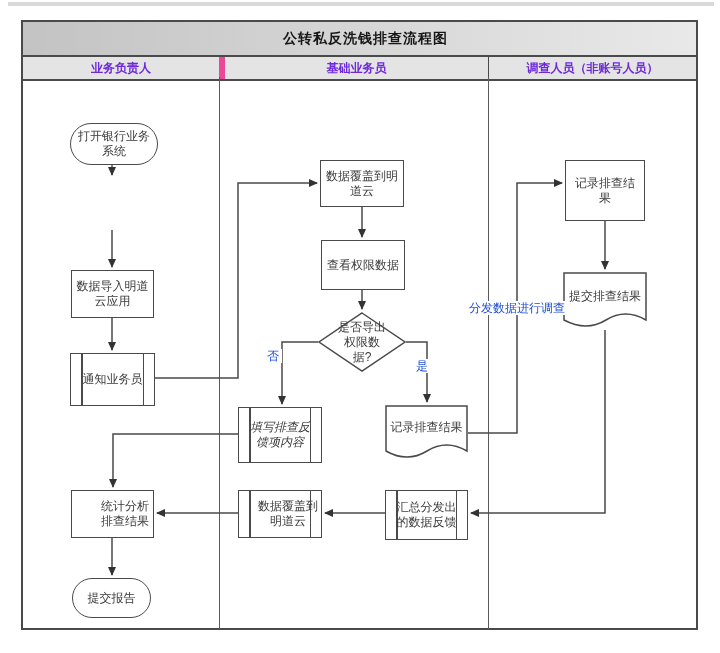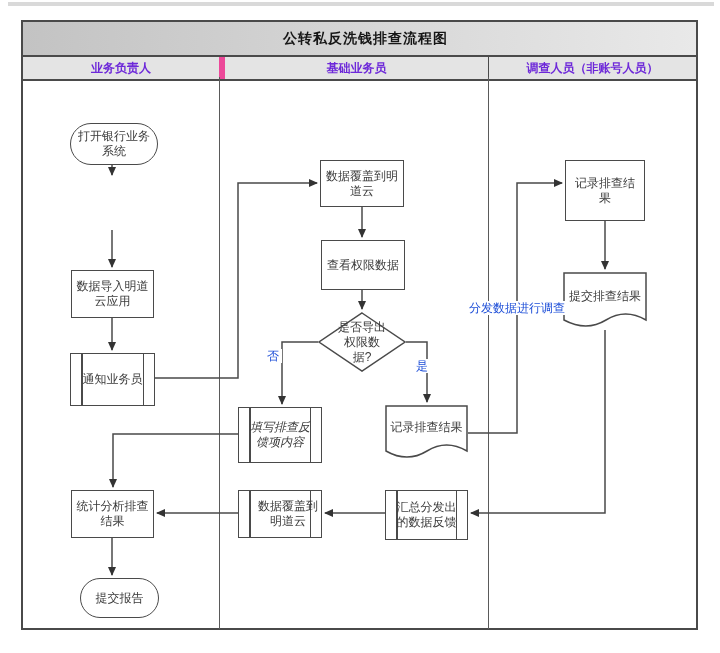--- a/index.html
+++ b/index.html
@@ -90,24 +90,24 @@
 
   <div class="node rect" style="left:71px;top:270px;width:83px;height:48px;">
     <span class="lbl" style="width:74px;">数据导入明道云应用</span>
   </div>
 
   <div class="node predef" style="left:70px;top:353px;width:85px;height:53px;">
     <span class="lbl" style="width:60px;">通知业务员</span>
   </div>
 
   <div class="node rect" style="left:71px;top:490px;width:83px;height:48px;">
-    <span class="lbl" style="width:74px;">统计分析排查结果</span>
+    <span class="lbl" style="width:74px;margin-left:25px;">统计分析排查结果</span>
   </div>
 
-  <div class="node terminator" style="left:80px;top:578px;width:79px;height:40px;border-radius:20px;">
+  <div class="node terminator" style="left:72px;top:578px;width:79px;height:40px;border-radius:20px;">
     <span class="lbl" style="width:70px;">提交报告</span>
   </div>
 
   <div class="node rect" style="left:320px;top:160px;width:84px;height:47px;">
     <span class="lbl" style="width:74px;">数据覆盖到明道云</span>
   </div>
 
   <div class="node rect" style="left:321px;top:240px;width:84px;height:50px;">
     <span class="lbl" style="width:76px;">查看权限数据</span>
   </div>

